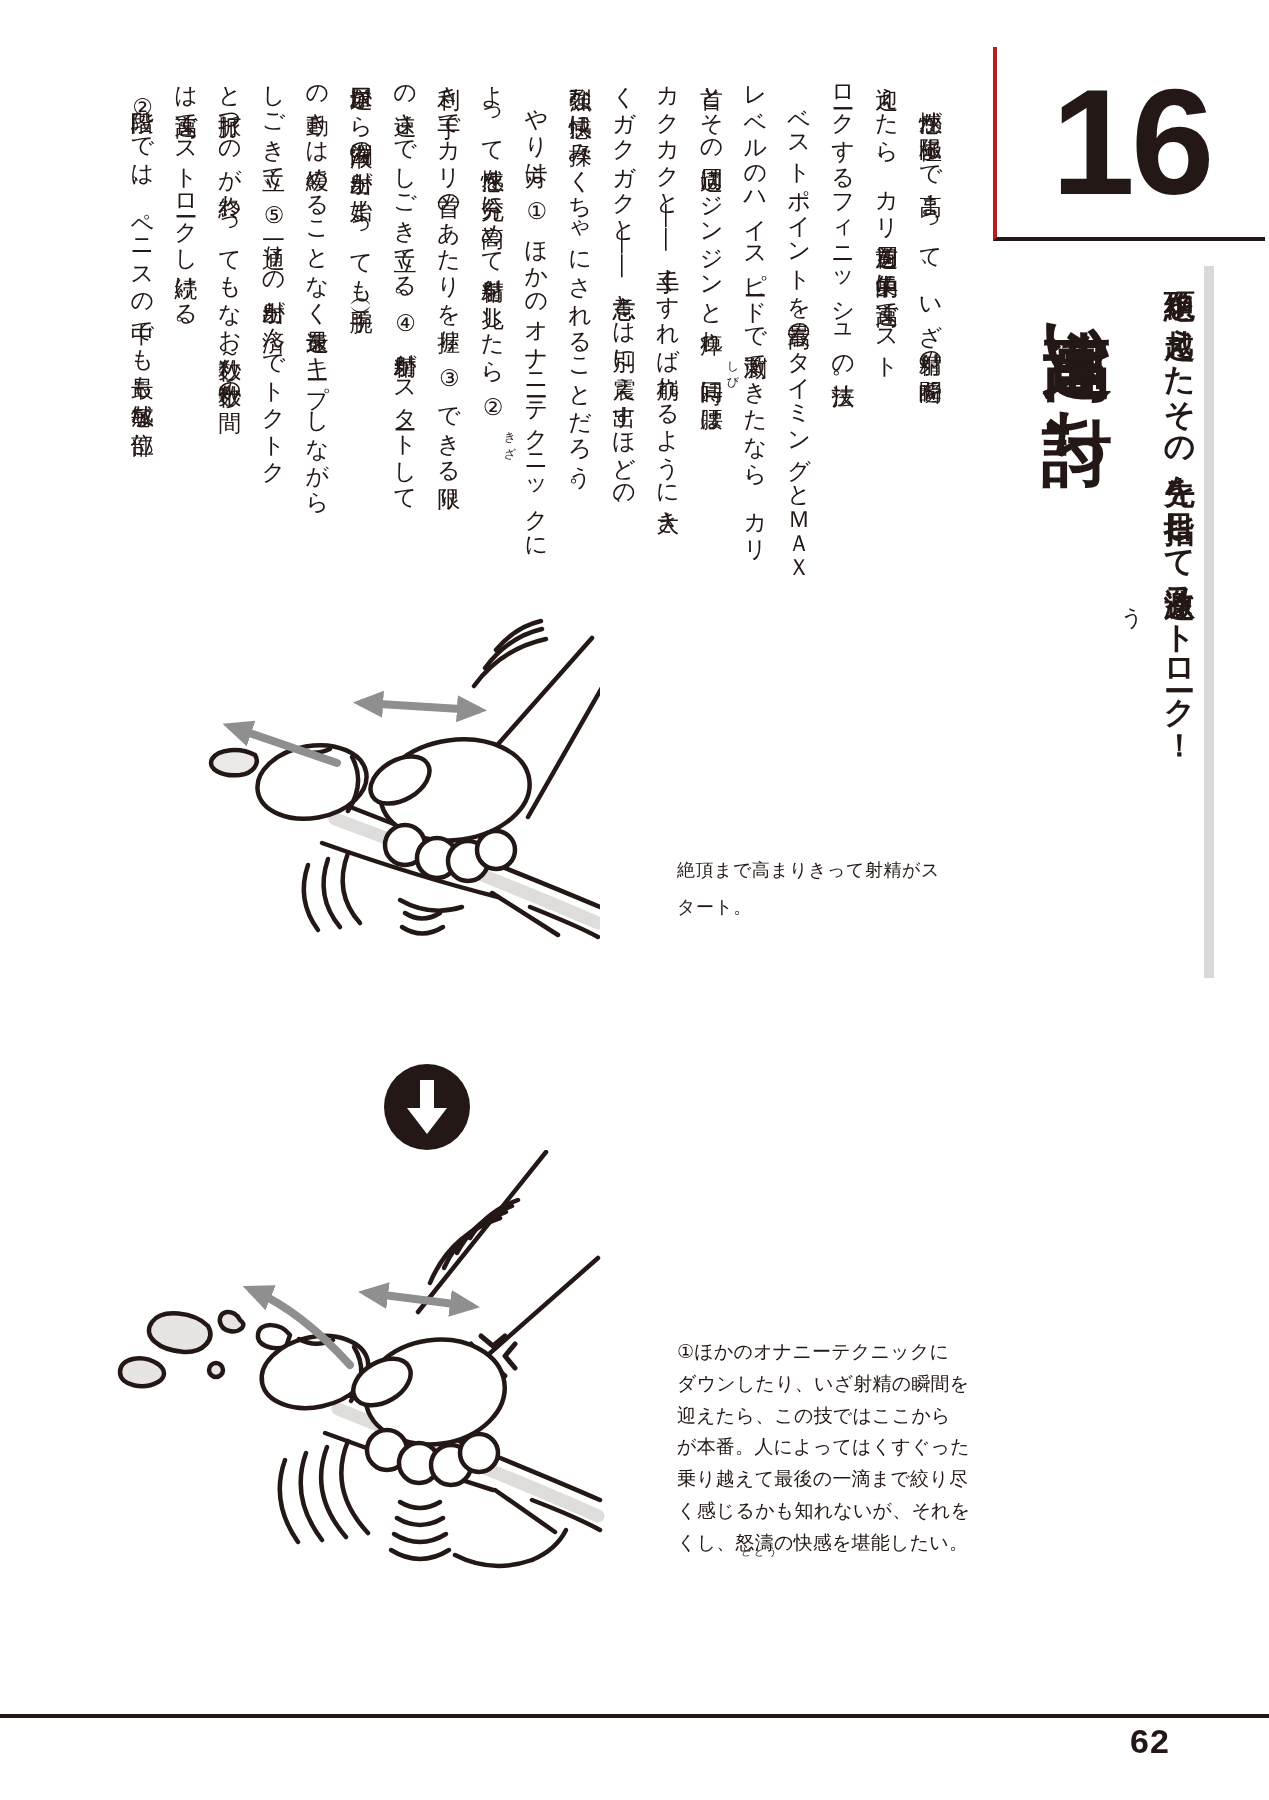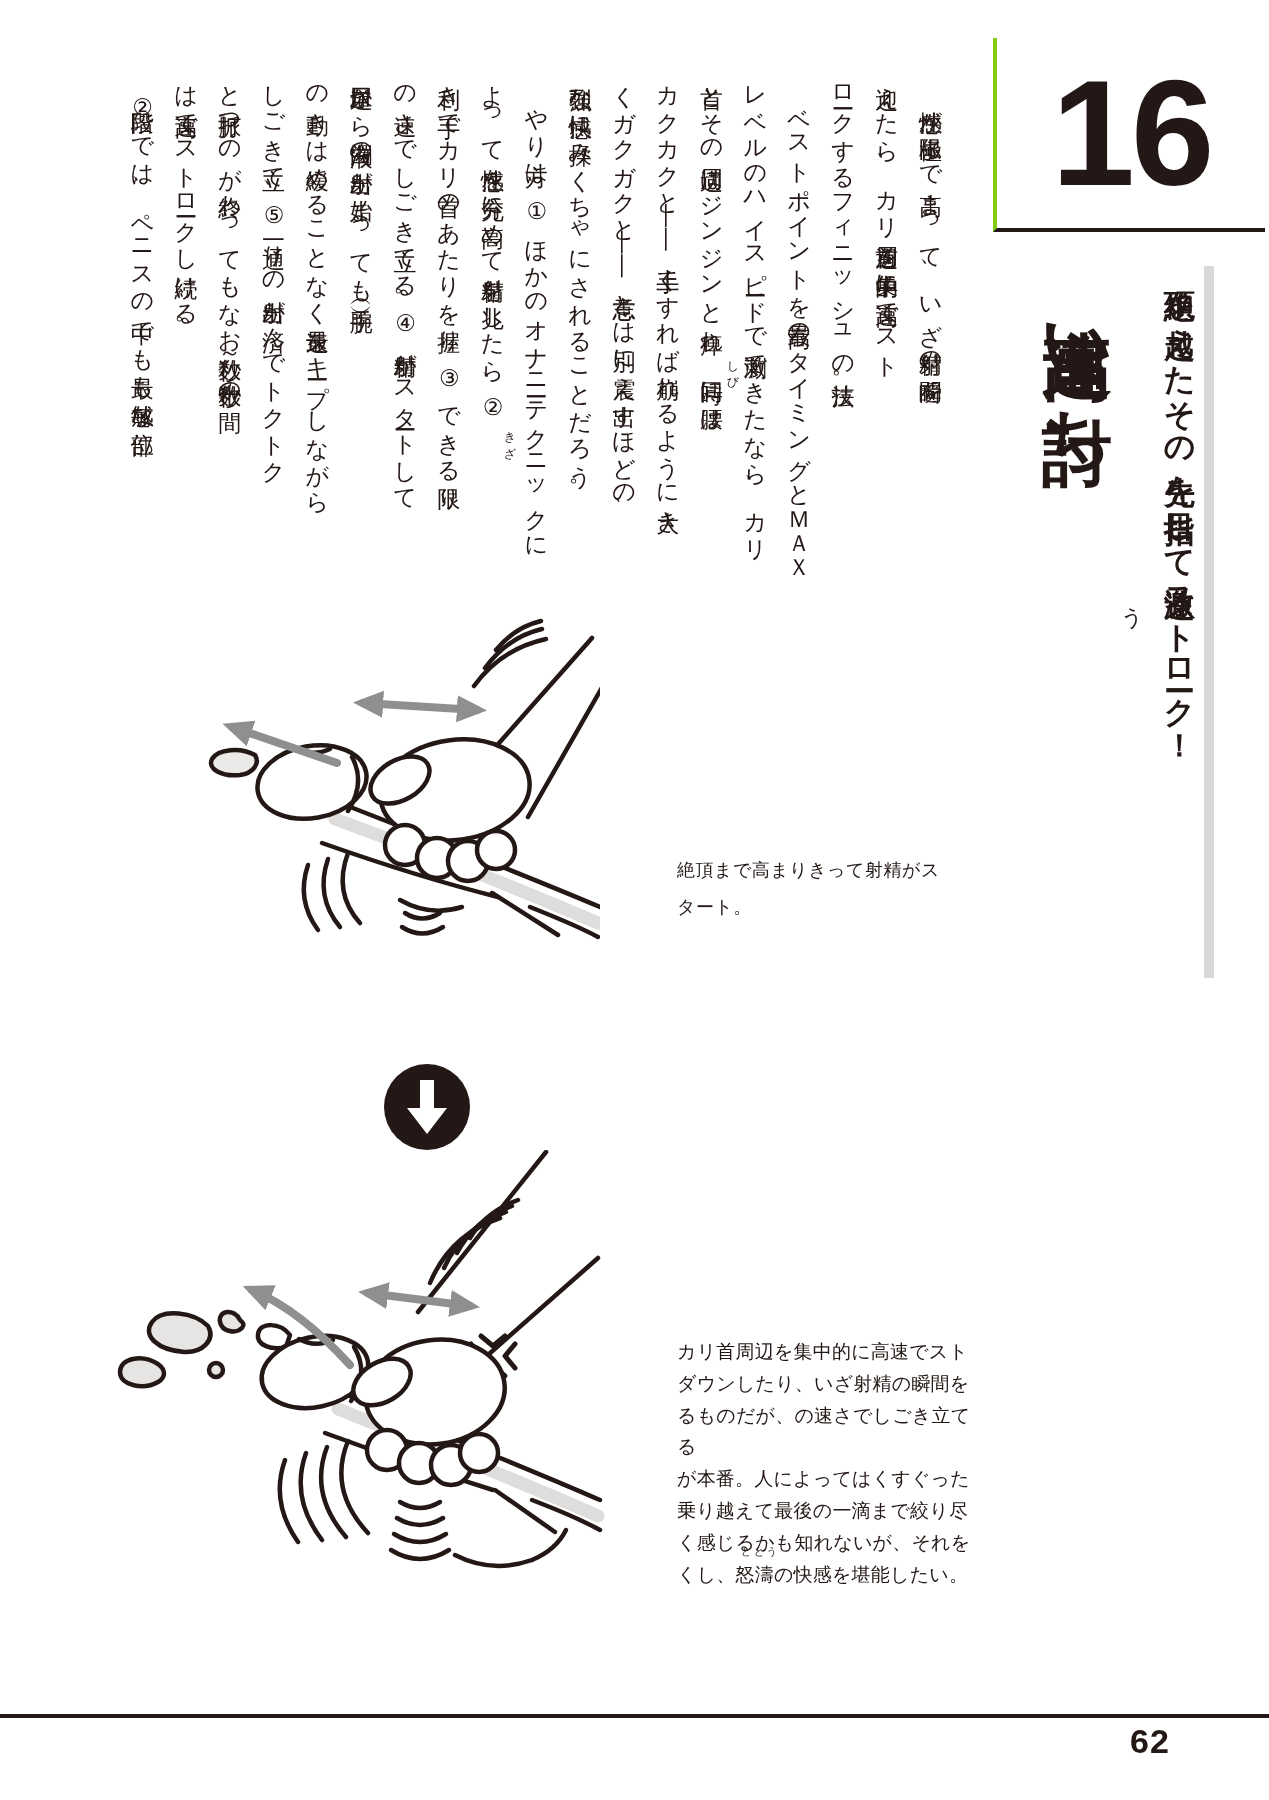--- a/index.html
+++ b/index.html
@@ -6,22 +6,22 @@
   .page{
     position:relative;width:1269px;height:1800px;background:#ffffff;
     margin:0 auto;overflow:hidden;
     font-family:"Liberation Sans","DejaVu Sans",sans-serif;
     color:#231815;
   }
   .vtext{writing-mode:vertical-rl;text-orientation:mixed;}
 
   
   .chapter-box{
-    position:absolute;left:993px;top:38px;width:268px;height:190px;
-    border-left:4px solid #84cc16;border-bottom:4px solid #231815;
+    position:absolute;left:993px;top:47px;width:268px;height:190px;
+    border-left:4px solid #b91c1c;border-bottom:4px solid #231815;
     display:flex;align-items:center;justify-content:center;
   }
   .chapter-num{font-size:150px;font-weight:bold;letter-spacing:-4px;line-height:1;}
 
   
   .subtitle-bar{position:absolute;left:1204px;top:266px;width:10px;height:712px;background:#d9d9d9;}
   .subtitle{
     position:absolute;left:1160px;top:267px;height:720px;
     font-size:31px;font-weight:bold;letter-spacing:1px;line-height:38px;
   }
@@ -224,23 +224,23 @@
       <path d="M 294,384 Q 320,400 346,384"></path>
       <path d="M 291,400 Q 320,418 349,400"></path>
     </g>
     <g stroke="#8f8f8f" stroke-width="8">
       <path d="M 152,140 Q 200,160 250,215" marker-start="url(#gah2)"></path>
       <path d="M 268,143 L 370,156" marker-start="url(#gah2)" marker-end="url(#gah2)"></path>
     </g>
   </svg>
 
   <div class="caption caption-2">
-      <div class="cap-line">カリ首周辺を集中的に高速でスト</div>
+      <div class="cap-line">①ほかのオナニーテクニックに</div>
       <div class="cap-line">ダウンしたり、いざ射精の瞬間を</div>
-      <div class="cap-line">るものだが、の速さでしごき立てる</div>
+      <div class="cap-line">迎えたら、この技ではここから</div>
       <div class="cap-line">が本番。人によってはくすぐった</div>
       <div class="cap-line">乗り越えて最後の一滴まで絞り尽</div>
       <div class="cap-line">く感じるかも知れないが、それを</div>
       <div class="cap-line">くし、怒濤の快感を堪能したい。</div>
     </div>
   <span class="furigana fg-caption">どとう</span>
 
   <div class="footer-rule"></div>
   <div class="page-number">62</div>
 

